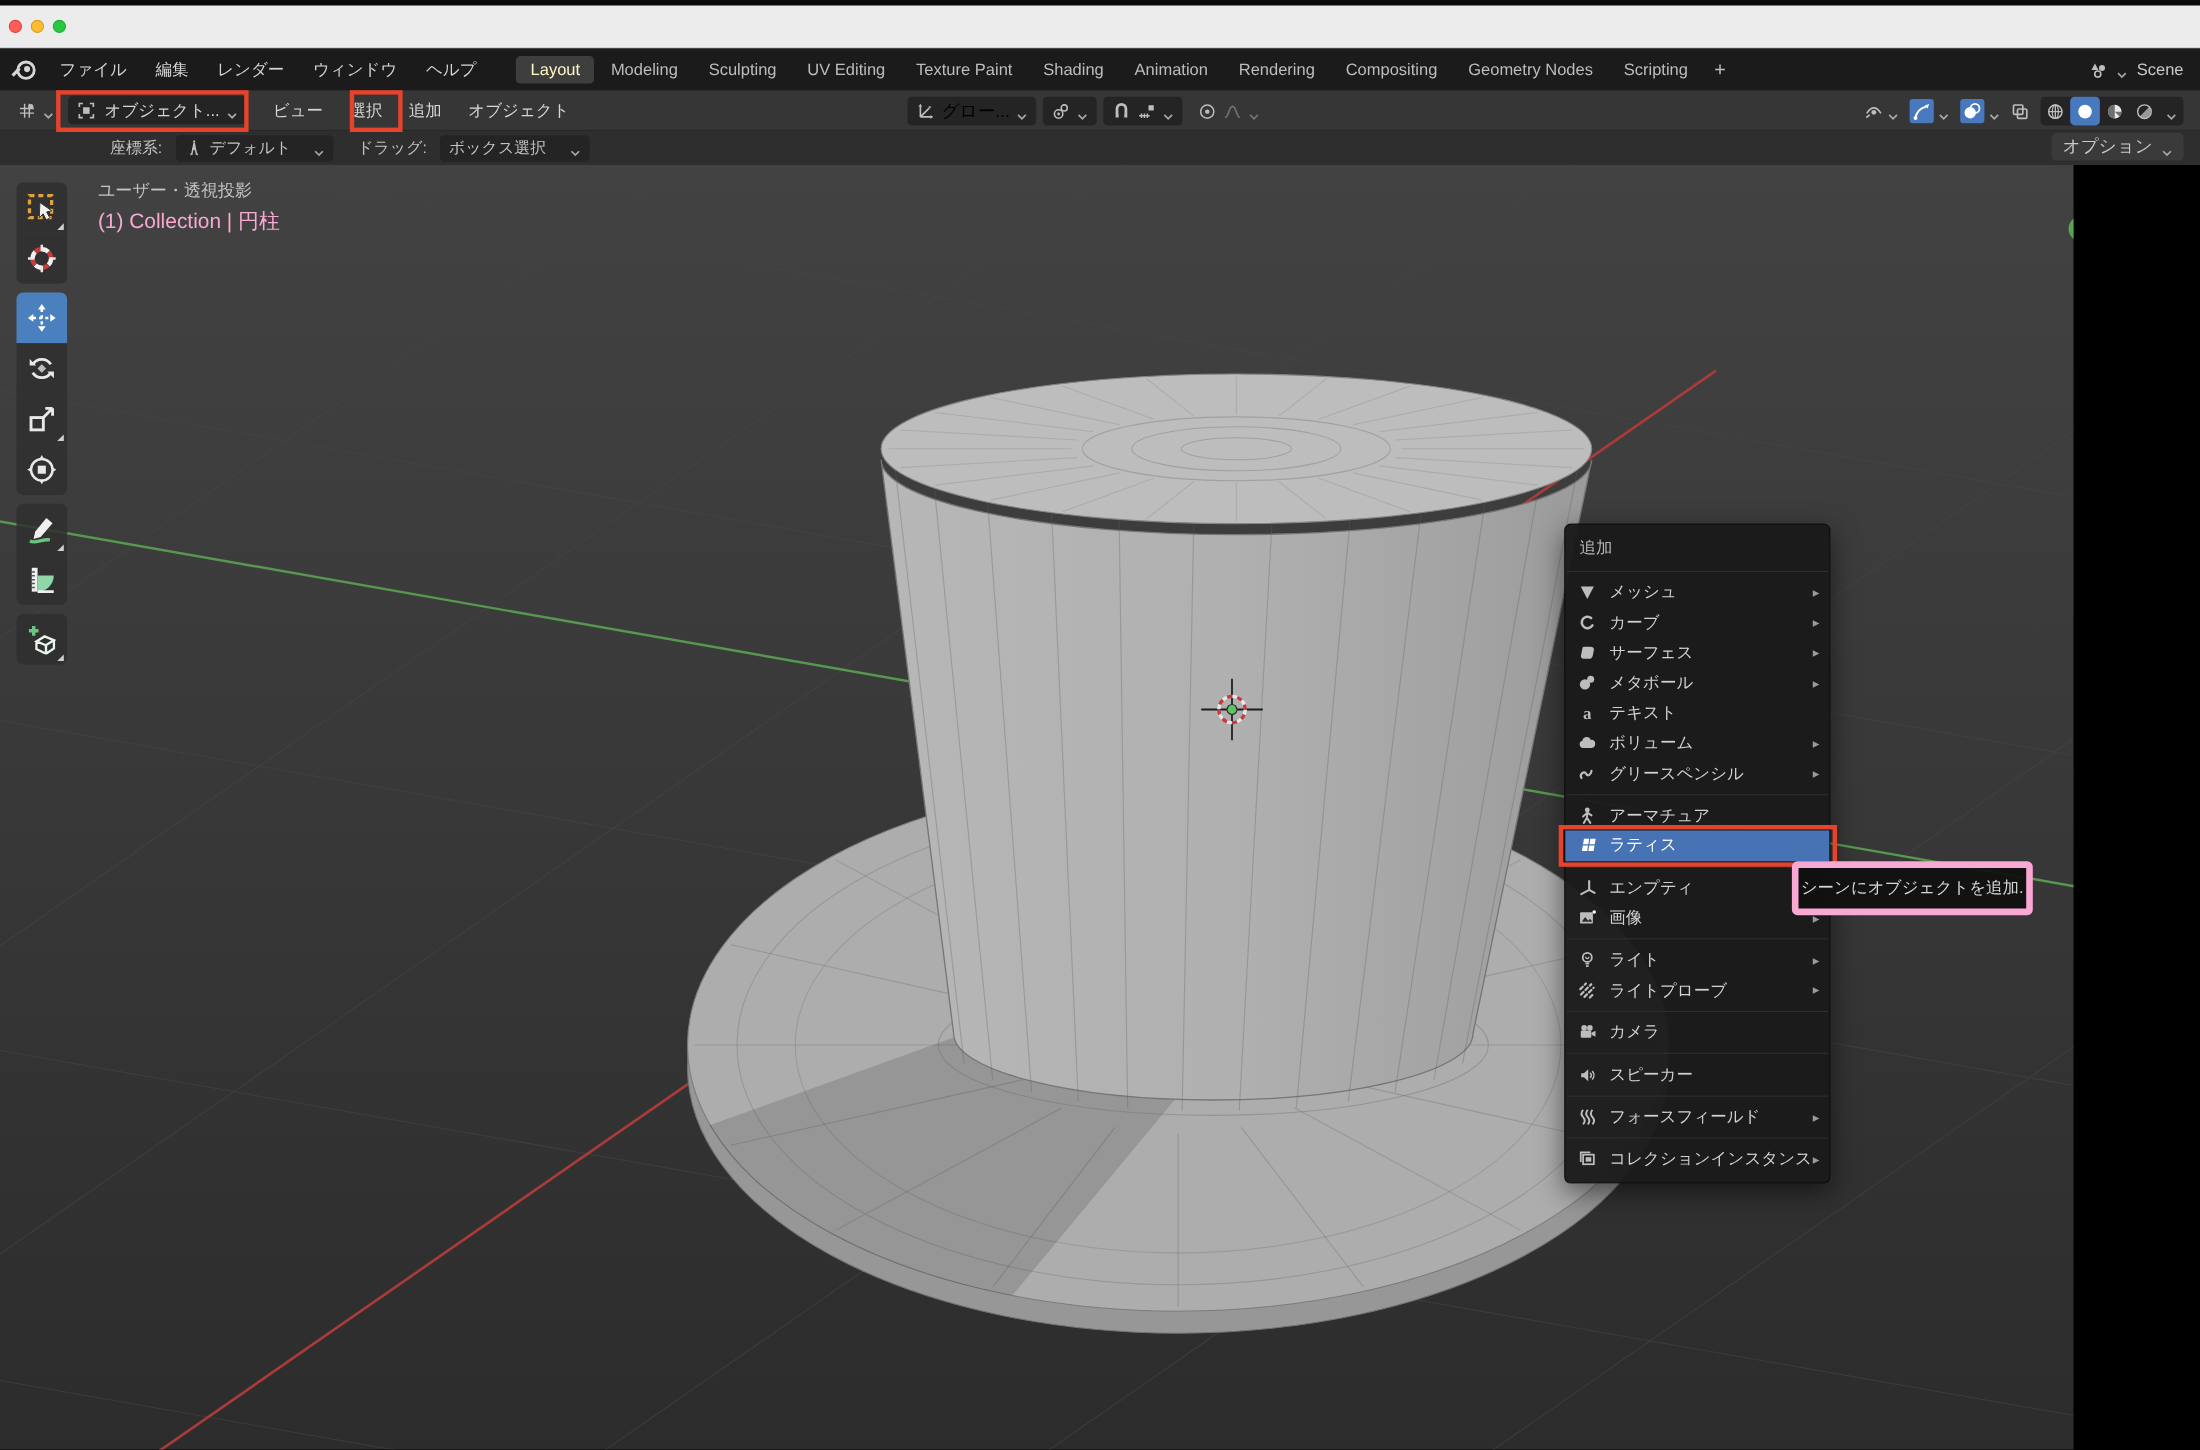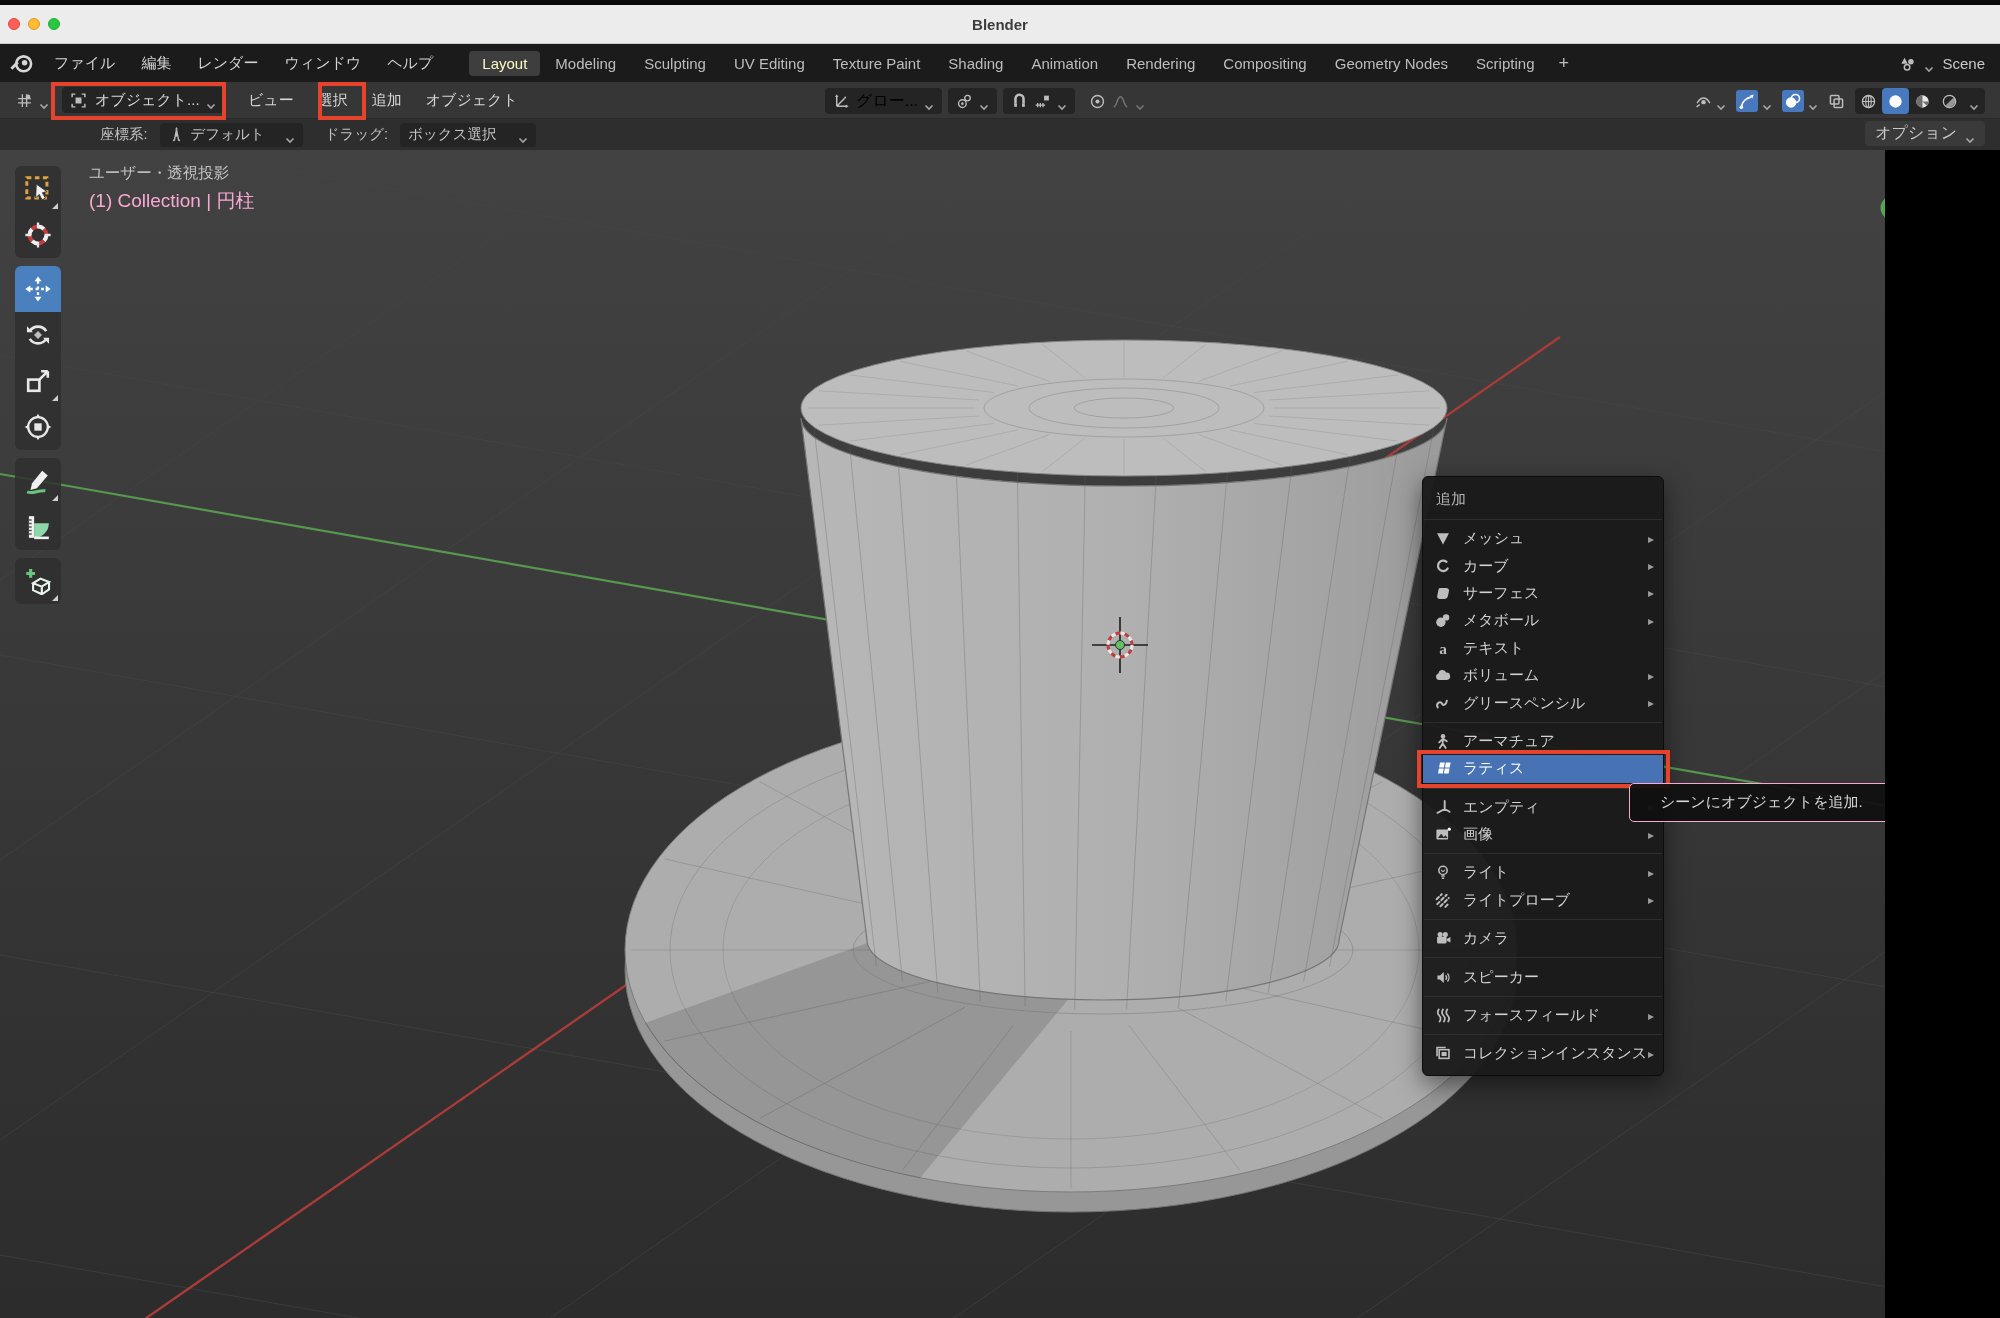--- a/index.html
+++ b/index.html
@@ -81,39 +81,38 @@
   .am-sep { height:1px; background:#2e2e2e; margin:5px 1px; }
   .am-item { height:27.4px; display:flex; align-items:center; padding:0 9px 0 11px; color:#d2d2d2; font-size:15px; position:relative; }
   .am-item .mi { width:18px; height:17px; margin-right:11px; flex:0 0 18px; }
   .am-item .lbl { flex:1; white-space:nowrap; }
   .am-item .sub { color:#9b9b9b; font-size:12px; }
   .am-item.hl { background:#4772b3; color:#ffffff; }
   .lattice-redbox { position:absolute; left:-6px; right:-7px; top:-5px; bottom:-5px;
     border:4px solid #e5432c; pointer-events:none; z-index:5; }
 
   
-  .tooltip { position:absolute; left:1629px; top:633px; background:#101010f0; border:1px solid #f9a8d4;
-    border-radius:5px; padding:9px 30px; color:#d8d8d8; font-size:15px; white-space:nowrap; z-index:50; }
+  .tooltip { position:absolute; left:1629px; top:633px; background:#101010f0; border:6px solid #f9a8d4;
+    border-radius:5px; padding:9px 2px; color:#d8d8d8; font-size:15px; white-space:nowrap; z-index:50; }
 
   .gizmo { position:absolute; left:1862px; top:8px; width:130px; height:130px; }
   svg text { user-select:none; }
 </style>
 </head>
 <body>
 
 <div class="screen">
   <div class="top-strip"></div>
 
   <div class="titlebar">
     <div class="traffic">
       <div class="tl red"></div>
       <div class="tl yellow"></div>
       <div class="tl green"></div>
     </div>
-    <div class="win-title">Blender</div>
   </div>
 
   <div class="menubar">
     <span class="blogo">
         <svg viewBox="0 0 16 16" width="100%" height="100%" fill="none">
           <circle cx="9" cy="8.5" r="4.6" stroke="#d6d6d6" stroke-width="1.6"></circle>
           <circle cx="9.6" cy="7.9" r="1.7" fill="#d6d6d6"></circle>
           <path d="M1.5 11.5 L5.4 7.5" stroke="#d6d6d6" stroke-width="1.8"></path>
         </svg>
       </span>

